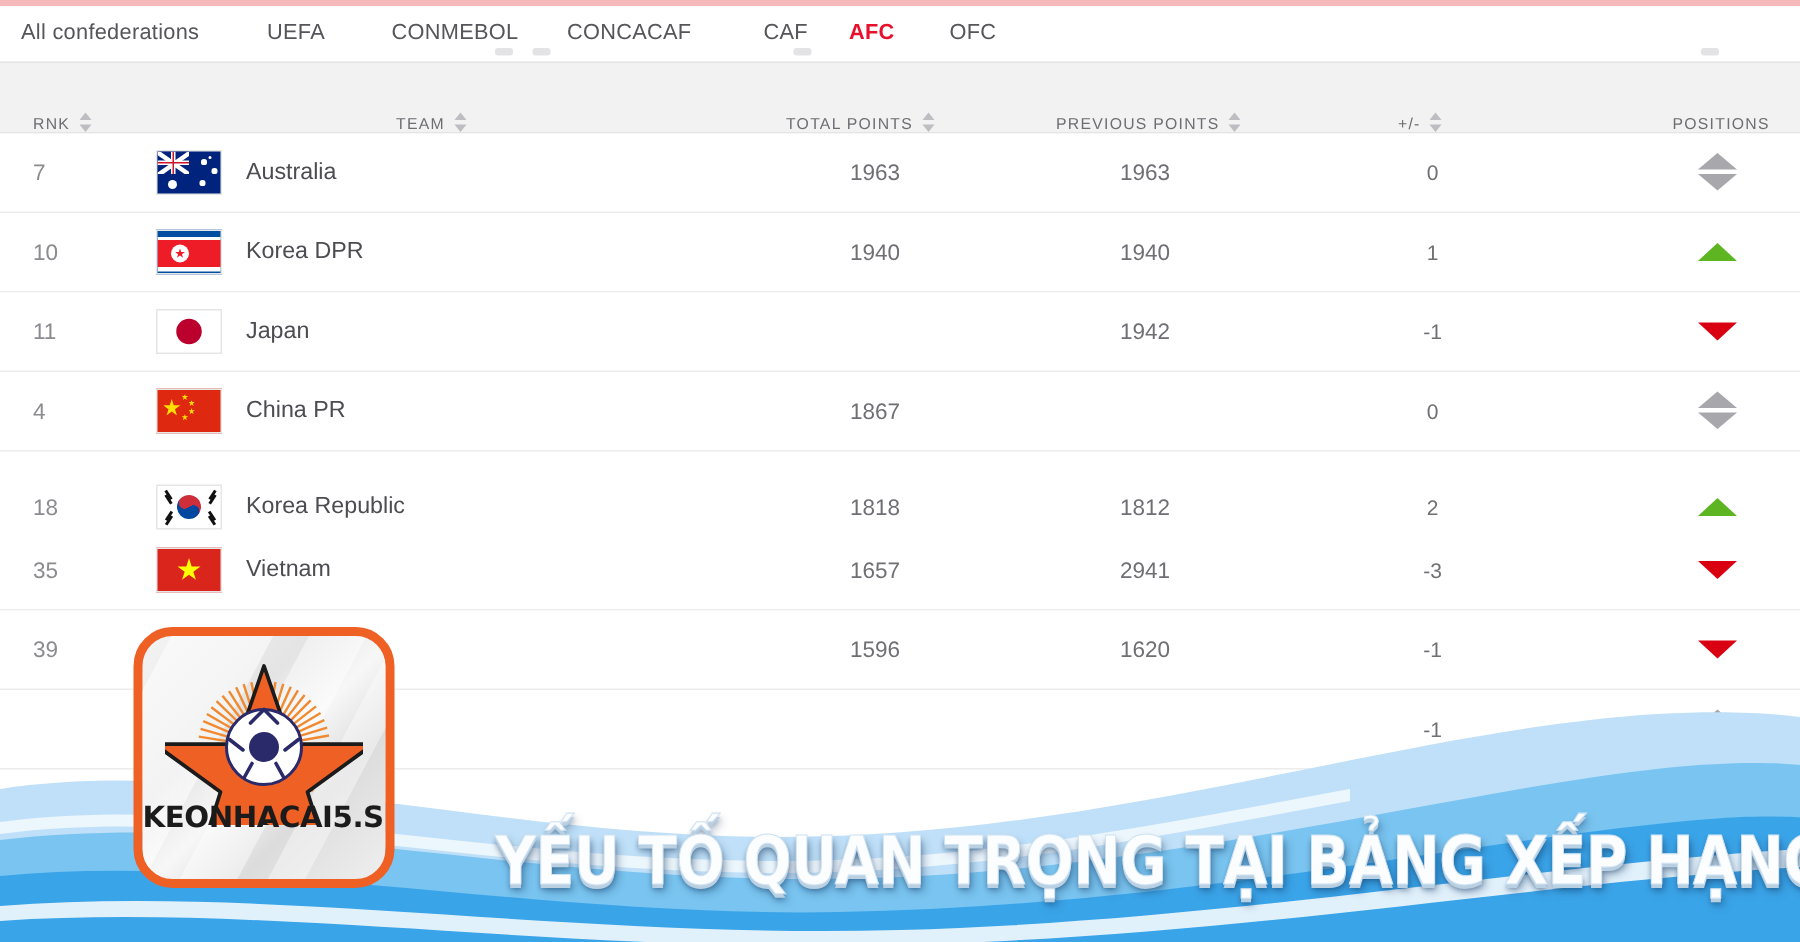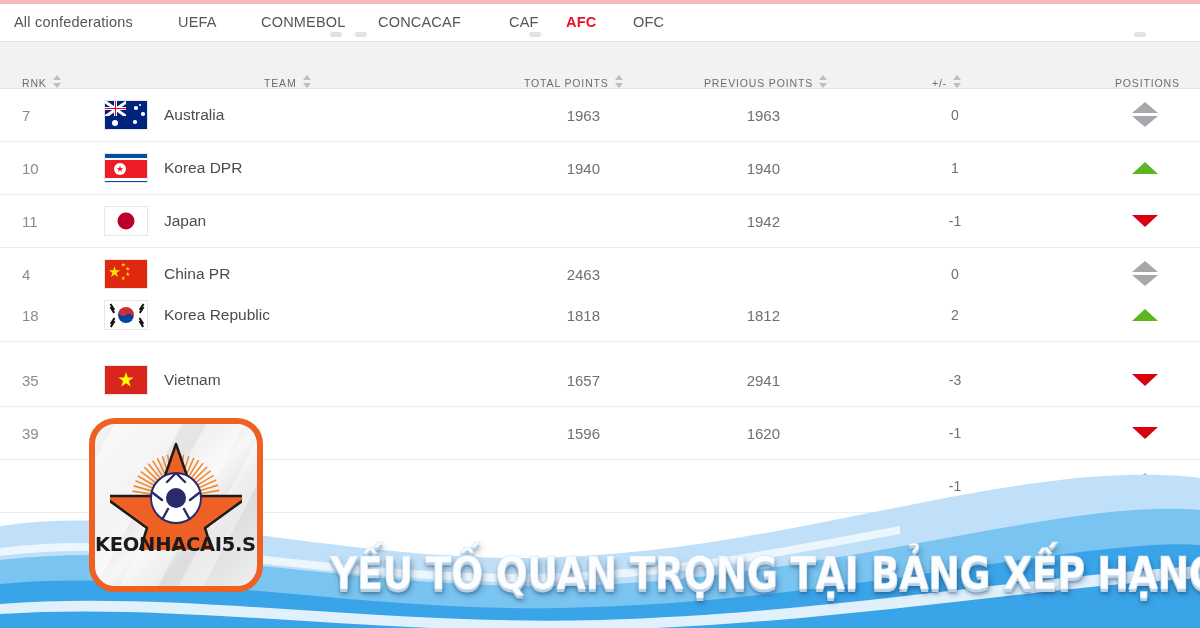--- a/index.html
+++ b/index.html
@@ -367,30 +367,30 @@
         <div class="cell c-team">
           <div class="flagbox fl-cn">
             <div class="st big"></div>
             <div class="st sm1"></div>
             <div class="st sm2"></div>
             <div class="st sm3"></div>
             <div class="st sm4"></div>
           </div>
           <span class="teamname">China PR</span>
         </div>
-        <div class="cell c-total">2463</div>
+        <div class="cell c-total">1867</div>
         <div class="cell c-diff">0</div>
         <div class="cell c-pos">
           <div class="pos same">
             <span class="tri u"></span>
             <span class="tri d"></span>
           </div>
         </div>
       </div>
-      <div class="row" style="top: 200px;">
+      <div class="row" style="top: 223px;">
         <div class="cell c-rank">18</div>
         <div class="cell c-team">
           <div class="flagbox fl-kr">
             <div class="tg"></div>
             <div class="tgr"></div>
             <div class="tr g1"></div>
             <div class="tr g2"></div>
             <div class="tr g3"></div>
             <div class="tr g4"></div>
             <div class="tr g5"></div>

